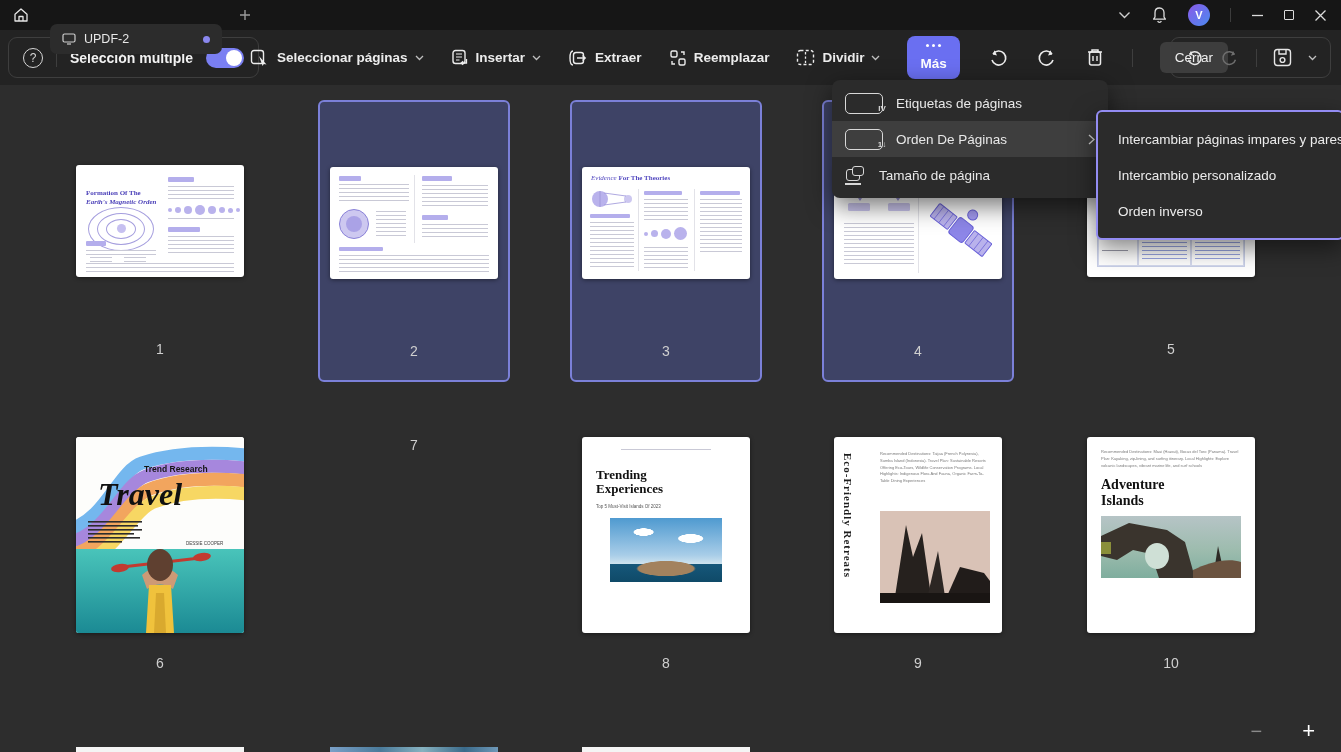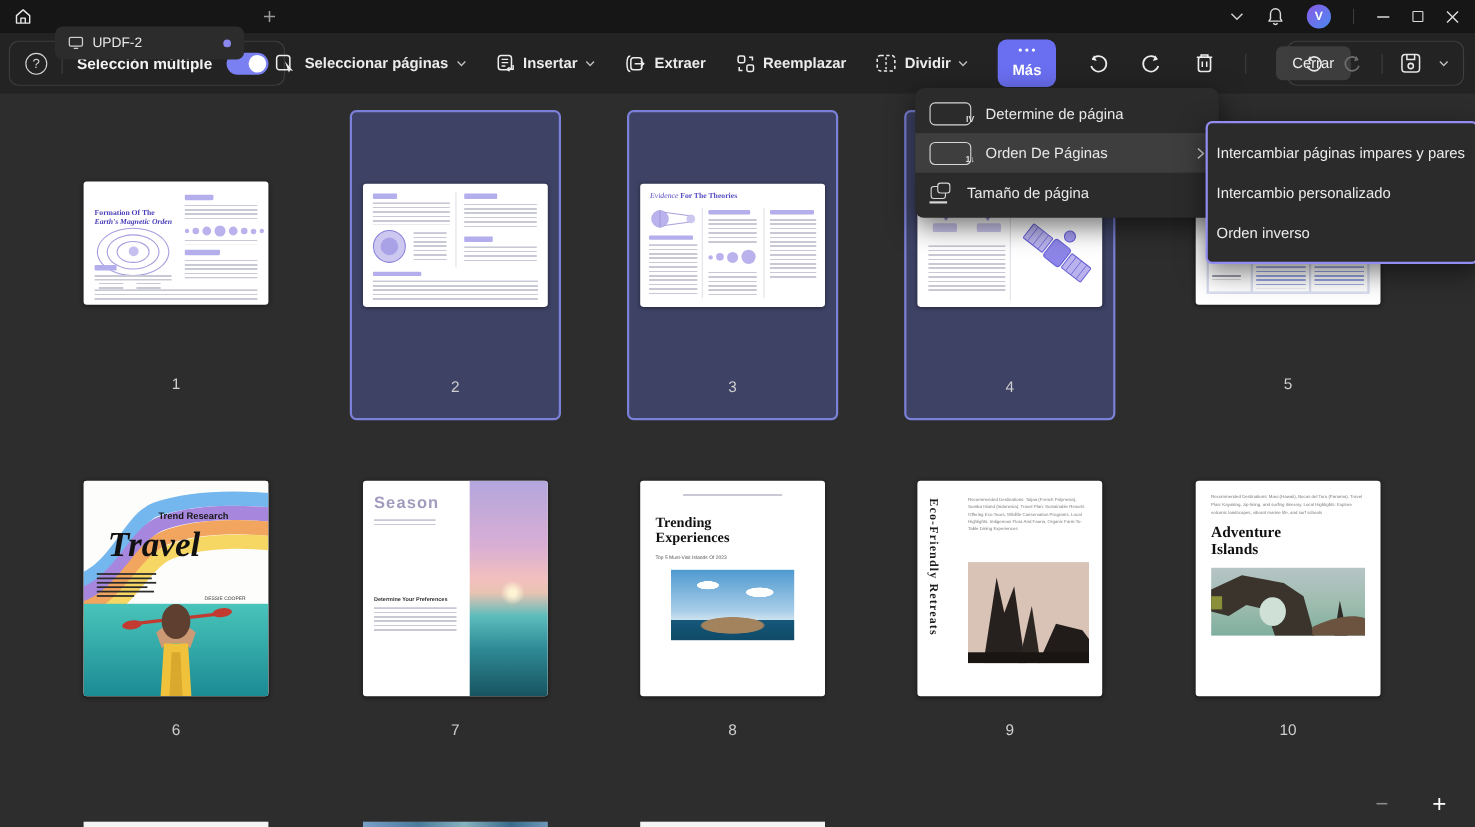--- a/index.html
+++ b/index.html
@@ -52,21 +52,21 @@
     display:flex; align-items:flex-end; justify-content:center; color:#d8d8d8;
     font-size:8px; line-height:9px; font-weight:600;padding-left:36px; }
   .mi-size { position:relative; width:21px; height:21px; }
   .mi-size .pg1 { position:absolute; left:1px; top:4px; width:14px; height:12px; border:1.4px solid #d8d8d8; border-radius:3px; }
   .mi-size .pg2 { position:absolute; left:7px; top:1px; width:12px; height:10px; border:1.4px solid #d8d8d8; border-radius:3px; background:#2b2b2b; }
   .mi-size .base { position:absolute; left:0; bottom:1px; width:16px; height:1.6px; background:#d8d8d8; }
   .mi-chev { margin-left:auto; }
 
   .submenu { position:absolute; left:1096px; top:110px; width:248px; background:#2b2b2b;
     border:2px solid #938cf2; border-radius:6px; padding:9px 0; z-index:50; box-shadow:0 8px 24px rgba(0,0,0,.5); }
-  .sub-item { height:36px; display:flex; align-items:center; padding:0 8px; color:#ececec; font-size:13.5px; white-space:nowrap; }
+  .sub-item { height:36px; display:flex; align-items:center; padding:0 20px; color:#ececec; font-size:13.5px; white-space:nowrap; }
 
   
   .cell { position:absolute; width:192px; display:flex; flex-direction:column; align-items:center; }
   .cell.r1 { top:100px; height:282px; }
   .cell.r2 { top:415px; height:272px; }
   .cell.sel { background:#3e4366; border:2px solid #7b80d8; border-radius:6px; }
   .c1{left:64px} .c2{left:318px} .c3{left:570px} .c4{left:822px} .c5{left:1075px}
   .c6{left:64px} .c7{left:318px} .c8{left:570px} .c9{left:822px} .c10{left:1075px}
   .thumb { background:#fff; border-radius:3px; box-shadow:0 1px 4px rgba(0,0,0,.45);
     position:relative; overflow:hidden; }
@@ -267,21 +267,21 @@
     </svg>
     <svg width="9" height="6" viewBox="0 0 9 6">
       <path d="M1 1 L4.5 4.5 L8 1" fill="none" stroke="#bfbfbf" stroke-width="1.3"></path>
     </svg>
   </div>
 </div>
 
 <div class="menu">
   <div class="menu-item">
     <span class="mi-icon">IV</span>
-    <span>Determine de página</span>
+    <span>Etiquetas de páginas</span>
   </div>
   <div class="menu-item hl">
     <span class="mi-icon">1↓</span>
     <span>Orden De Páginas</span>
     <svg class="mi-chev" width="7" height="11" viewBox="0 0 7 11">
       <path d="M1 1 L6 5.5 L1 10" fill="none" stroke="#cfcfcf" stroke-width="1.4"></path>
     </svg>
   </div>
   <div class="menu-item">
     <span class="mi-size">
@@ -491,29 +491,20 @@
       <path d="M66 138 q18 -16 36 0 l-5 14 q-13 -9 -26 0 z" fill="#cd9a76"></path>
       <ellipse cx="84" cy="128" rx="13" ry="16" fill="#5f4030"></ellipse>
       <path d="M70 196 L98 196 L95 148 L73 148 Z" fill="#f0c23c"></path>
       <path d="M78 196 L90 196 L88 156 L80 156 Z" fill="#d9a92e"></path>
     </svg>
   </div>
   <div class="pagenum">6</div>
 </div>
 
 <div class="cell r2 c7">
-  <div class="thumb t-port t7">
-    <div class="t7-left">
-      <div class="t7-title">Season</div>
-      <span class="tx" style="height:8px;width:72%;margin-top:6px;"></span>
-      <div class="t7-sub">Determine Your Preferences</div>
-      <span class="tx" style="height:22px;width:95%;margin-top:4px;"></span>
-    </div>
-    <div class="t7-right"></div>
-  </div>
   <div class="pagenum">7</div>
 </div>
 
 <div class="cell r2 c8">
   <div class="thumb t-port">
     <div style="padding:12px 14px 0;">
       <span class="tx" style="display:block;height:3px;width:64%;margin:0 auto;"></span>
       <div class="p10-title" style="margin-top:16px;width:90px;">Trending Experiences</div>
       <div class="tiny-details" style="margin-top:6px;font-size:4.5px;color:#555;">Top 5 Must-Visit Islands Of 2023</div>
       <div class="p8-photo"></div>

